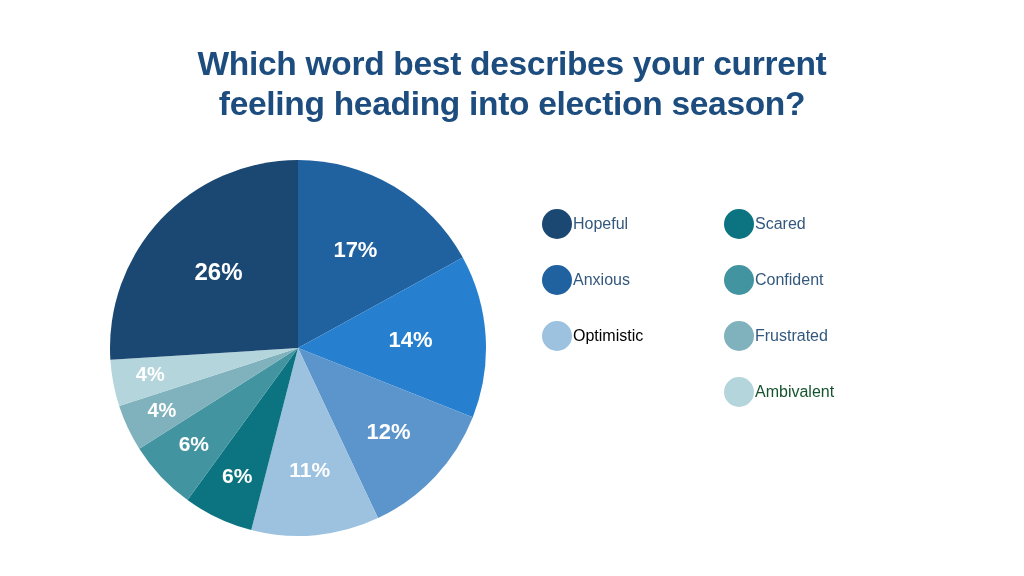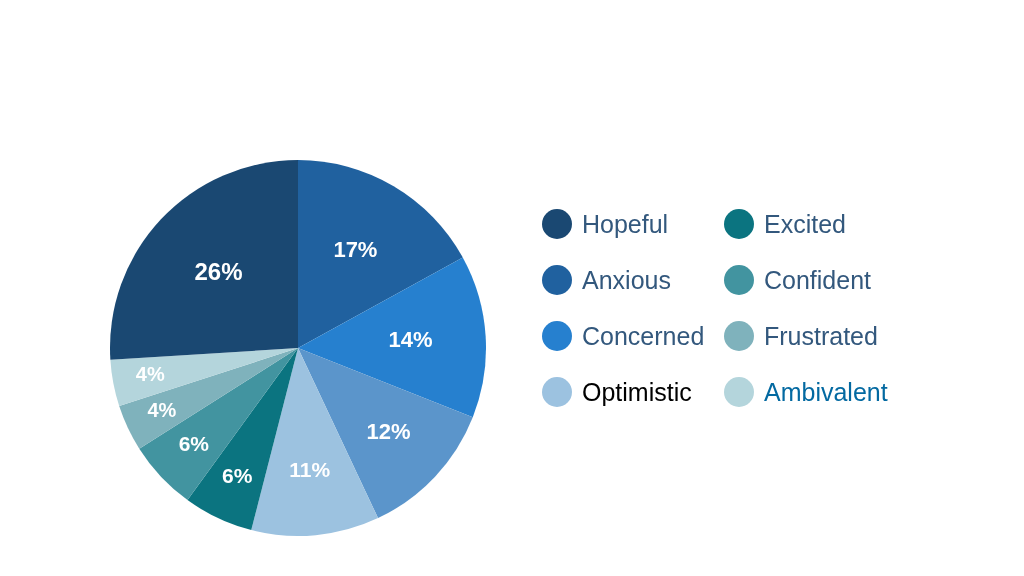--- a/index.html
+++ b/index.html
@@ -82,32 +82,36 @@
     align-items: center;
     height: 56px;
   }
   .legend-swatch {
     width: 30px;
     height: 30px;
     border-radius: 50%;
     flex: 0 0 auto;
   }
   .legend-label {
-    margin-left: 10px;
+    margin-left: 1px;
     font-family: "Liberation Sans", sans-serif;
-    font-size: 25px;
+    font-size: 16px;
     color: #33587d;
     white-space: nowrap;
   }
 </style>
 </head>
 <body>
 
 <div id="infographic">
 
+  <div class="title-block">
+    <div class="title-line">Which word best describes your current</div>
+    <div class="title-line">feeling heading into election season?</div>
+  </div>
 
   <div id="pie-wrap">
     <svg id="pie-svg" viewBox="0 0 400 400">
       <g id="pie-slices">
           <path d="M 200 200 L 200.00 12.00 A 188 188 0 0 1 364.75 109.43 Z" fill="#20619f"></path>
           <path d="M 200 200 L 364.75 109.43 A 188 188 0 0 1 374.80 269.21 Z" fill="#2680cf"></path>
           <path d="M 200 200 L 374.80 269.21 A 188 188 0 0 1 280.05 370.11 Z" fill="#5b95cb"></path>
           <path d="M 200 200 L 280.05 370.11 A 188 188 0 0 1 153.25 382.09 Z" fill="#9cc2e0"></path>
           <path d="M 200 200 L 153.25 382.09 A 188 188 0 0 1 89.50 352.10 Z" fill="#0b7480"></path>
           <path d="M 200 200 L 89.50 352.10 A 188 188 0 0 1 41.27 300.74 Z" fill="#4294a0"></path>
@@ -133,41 +137,37 @@
     <div class="legend-col col-left" id="legend-col-0">
         <div class="legend-row">
           <span class="legend-swatch" style="background: rgb(26, 72, 114);"></span>
           <span class="legend-label" style="color: rgb(51, 88, 125);">Hopeful</span>
         </div>
         <div class="legend-row">
           <span class="legend-swatch" style="background: rgb(32, 97, 159);"></span>
           <span class="legend-label" style="color: rgb(51, 88, 125);">Anxious</span>
         </div>
         <div class="legend-row">
-          <span class="legend-swatch" style="background: rgb(38, 128, 207);"></span>
-          <span class="legend-label" style="color: rgb(51, 88, 125);">Concerned</span>
-        </div>
-        <div class="legend-row">
           <span class="legend-swatch" style="background: rgb(156, 194, 224);"></span>
           <span class="legend-label" style="color: #000000;">Optimistic</span>
         </div>
       </div>
     <div class="legend-col col-right" id="legend-col-1">
         <div class="legend-row">
           <span class="legend-swatch" style="background: rgb(11, 116, 128);"></span>
-          <span class="legend-label" style="color: rgb(51, 88, 125);">Excited</span>
+          <span class="legend-label" style="color: rgb(51, 88, 125);">Scared</span>
         </div>
         <div class="legend-row">
           <span class="legend-swatch" style="background: rgb(66, 148, 160);"></span>
           <span class="legend-label" style="color: rgb(51, 88, 125);">Confident</span>
         </div>
         <div class="legend-row">
           <span class="legend-swatch" style="background: rgb(127, 178, 188);"></span>
           <span class="legend-label" style="color: rgb(51, 88, 125); text-align: right;">Frustrated</span>
         </div>
         <div class="legend-row">
           <span class="legend-swatch" style="background: rgb(180, 213, 220);"></span>
-          <span class="legend-label" style="color: #0369a1;">Ambivalent</span>
+          <span class="legend-label" style="color: #14532d;">Ambivalent</span>
         </div>
       </div>
   </div>
 
 </div>
 
 </body></html>

